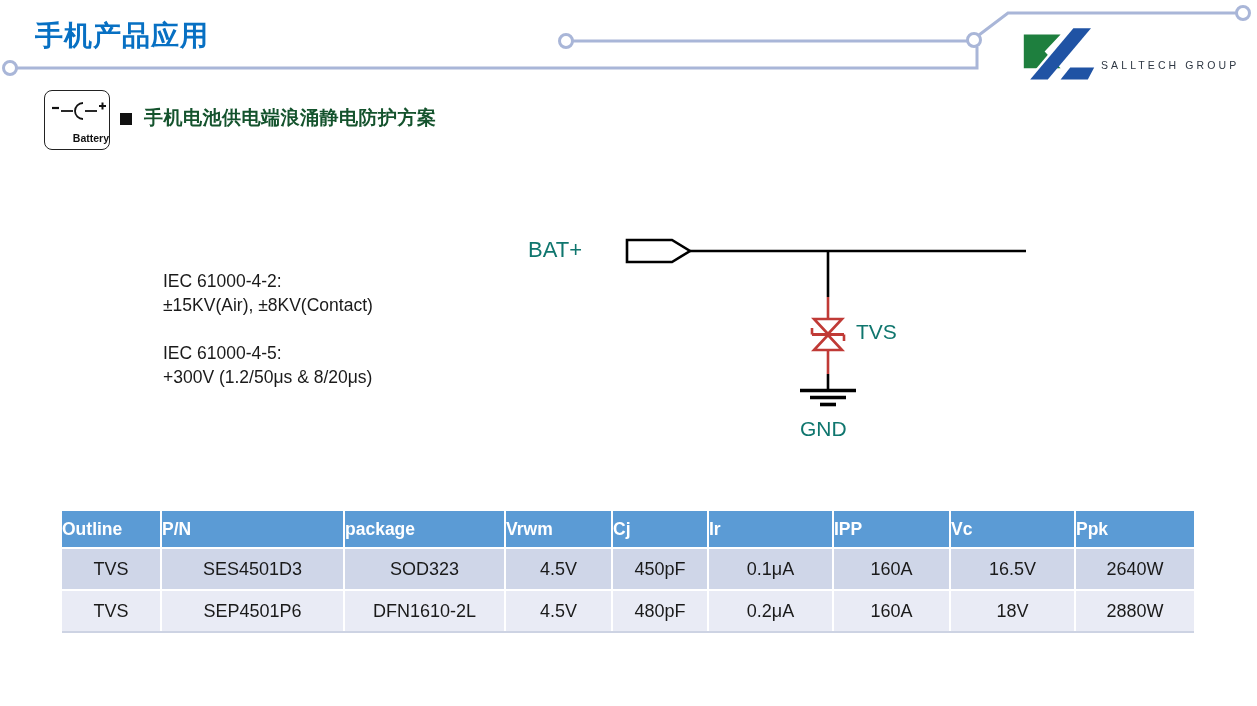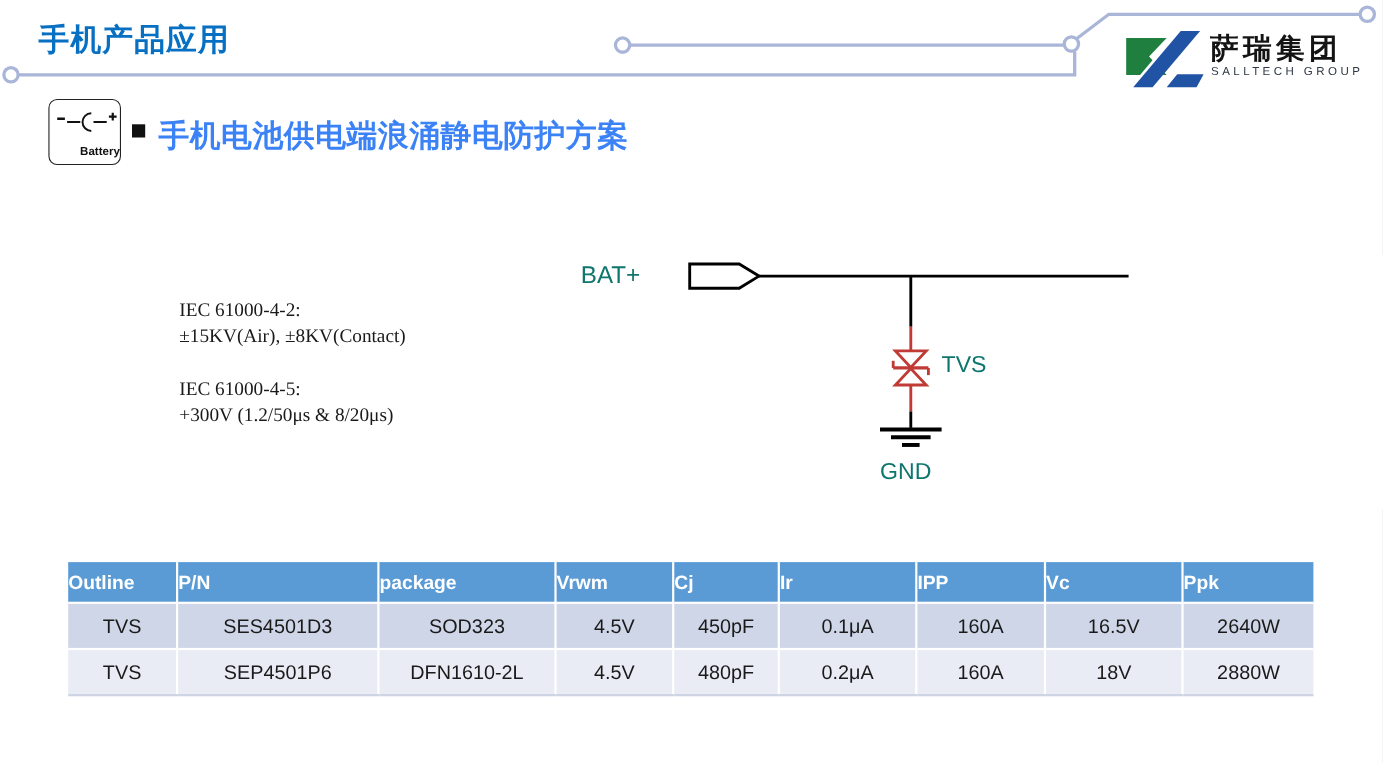--- a/index.html
+++ b/index.html
@@ -38,27 +38,27 @@
   .battery-label{
     position:absolute;left:0;right:0;bottom:5px;
     text-align:right;font-size:10.5px;font-weight:bold;color:#111;
   }
   
   .section-bullet{
     left:120px;top:113px;width:12px;height:12px;background:#111;
   }
   .section-heading{
     left:144px;top:105px;
-    font-size:28px;font-weight:bold;color:#3b82f6;
+    font-size:19px;font-weight:bold;color:#14532d;
     letter-spacing:0.5px;
   }
   
   .spec-block{
     left:163px;top:269px;
-    font-size:17.5px;color:#1a1a1a;line-height:24px;font-family:Liberation Serif, serif;
+    font-size:17.5px;color:#1a1a1a;line-height:24px;
   }
   .spec-gap{height:24px;}
   
   .lbl{font-weight:normal;color:#0f766e;white-space:nowrap;}
   .bat-label{left:528px;top:237px;font-size:22px;}
   .tvs-label{left:856px;top:320px;font-size:21px;}
   .gnd-label{left:800px;top:417px;font-size:21px;}
   .next-box{
     left:1025px;top:200px;width:86px;height:235px;
     border:4px solid #000;border-radius:16px;background:#fff;
@@ -141,21 +141,20 @@
         <line x1="828" y1="374" x2="828" y2="389" style="stroke-width:2.6;"></line>
         <line x1="800" y1="390.5" x2="856" y2="390.5" style="stroke-width:3.6;"></line>
         <line x1="810" y1="397.5" x2="846" y2="397.5" style="stroke-width:3.6;"></line>
         <line x1="820" y1="404.5" x2="836" y2="404.5" style="stroke-width:3.6;"></line>
       </g>
     </g>
   </svg>
 
   <div class="abs page-title">手机产品应用</div>
 
-  <div class="abs logo-cn">萨瑞集团</div>
   <div class="abs logo-en">SALLTECH GROUP</div>
 
   <div class="abs battery-box">
     <svg width="62" height="32" viewBox="0 0 62 32" style="position:absolute;left:1px;top:4px;">
       <g style="stroke:#111;fill:none;stroke-width:1.8;">
         <line x1="6" y1="13" x2="13" y2="13" style="stroke-width:2.2;"></line>
         <line x1="15" y1="16" x2="27" y2="16"></line>
         <path d="M 37 8 A 8 8 0 1 0 37 24"></path>
         <line x1="39" y1="16" x2="51" y2="16"></line>
         <line x1="53" y1="11" x2="60" y2="11" style="stroke-width:2;"></line>

